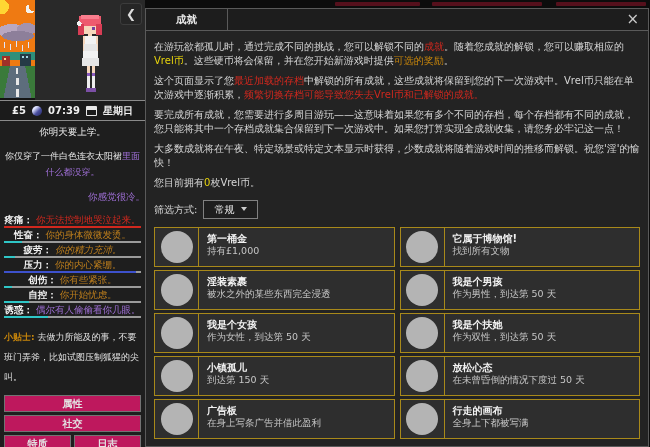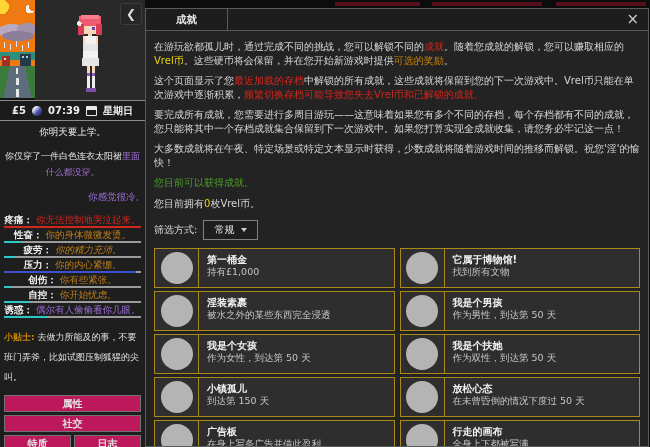--- a/index.html
+++ b/index.html
@@ -260,21 +260,20 @@
   </div>
   <div class="panel-body">
     <p><span>在游玩欲都孤儿时，通过完成不同的挑战，您可以解锁不同的</span><span class="t-red">成就</span><span>。随着您成就的解锁，您可以赚取相应的</span><span class="t-yellow">Vrel币</span><span>。这些硬币将会保留，并在您开始新游戏时提供</span><span class="t-gold">可选的奖励</span><span>。</span></p>
 
     <p><span>这个页面显示了您</span><span class="t-red">最近加载的存档</span><span>中解锁的所有成就，这些成就将保留到您的下一次游戏中。Vrel币只能在单次游戏中逐渐积累，</span><span class="t-red">频繁切换存档可能导致您失去Vrel币和已解锁的成就。</span></p>
 
     <p>要完成所有成就，您需要进行多周目游玩——这意味着如果您有多个不同的存档，每个存档都有不同的成就，您只能将其中一个存档成就集合保留到下一次游戏中。如果您打算实现全成就收集，请您务必牢记这一点！</p>
 
     <p>大多数成就将在午夜、特定场景或特定文本显示时获得，少数成就将随着游戏时间的推移而解锁。祝您'淫'的愉快！</p>
 
-    <p class="t-green">您目前可以获得成就。</p>
 
     <p><span>您目前拥有</span><span class="t-yellow">0</span><span>枚Vrel币。</span></p>
 
     <div class="filter-row">
       <span>筛选方式:</span>
       <span class="filter-select">
         <span>常规</span>
         <span class="sel-arrow"></span>
       </span>
     </div>

